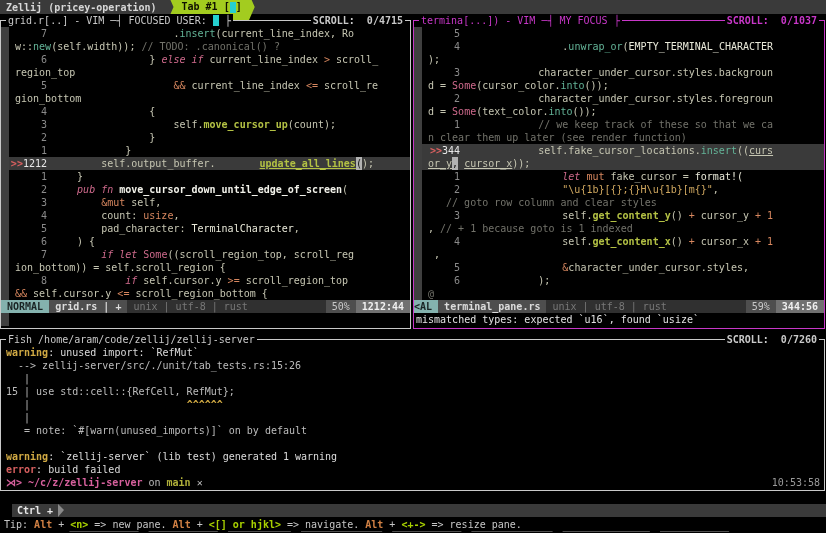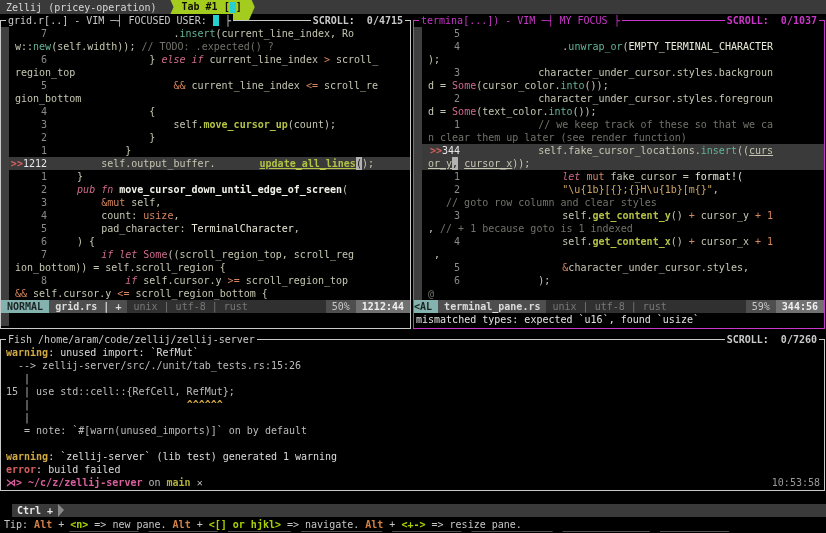--- a/index.html
+++ b/index.html
@@ -1,21 +1,21 @@
 <!DOCTYPE html>
 <html style="--topbar_bg: #3a3a3a; --tab_green: #a3cc1f; --cursor_cyan: #26d0d0; --focus_magenta: #c837c8; --frame_gray: #c9c9c9; --mode_teal: #84b2ae; --status_seg: #4e4e4e; --status_mid: #303030; --status_pos: #717171; --hl_line: #3a3a3a; --gutter: #3f3f3f; --warn_yellow: #d0a943; --error_red: #d75f5f; --prompt_pink: #d7609d; --branch_olive: #b0b03a; --keybar_seg: #9e9e9e; --key_letter: #a0561d; --alt_orange: #d08044; --tip_key_green: #a8d000; --syn_keyword: #cf6a8c; --syn_orange: #d7875f; --syn_green: #63b397; --syn_fn_yellow: #b3c144; --syn_string: #cfa75f; --syn_comment: #73736b; --syn_text: #c6c6b2; --syn_bright: #eaeada; --caret_yellow: #d0a943;"><head>
 <meta charset="utf-8">
 <style>
   html,body{margin:0;padding:0;background:#000;}
   #screen{position:relative;width:826px;height:533px;background:#000;overflow:hidden;
     font-family:"DejaVu Sans Mono","Liberation Mono",monospace;font-size:10px;line-height:13px;}
   
   #topbar{position:absolute;left:0;top:0;width:826px;height:14px;background:var(--topbar_bg);
     display:flex;align-items:center;white-space:pre;}
-  .session{color:#d8d8d8;font-weight:normal;padding:0 8px 0 6px;}
+  .session{color:#d8d8d8;font-weight:bold;padding:0 8px 0 6px;}
   .tabseg{background:var(--tab_green);color:#101000;font-weight:bold;height:32px;line-height:14px;
     padding:0 13px 0 15px;margin-left:2px;display:flex;align-items:center;white-space:pre;
     clip-path:polygon(0 0,calc(100% - 7px) 0,100% 50%,calc(100% - 7px) 100%,0 100%,7px 50%);}
   .cblock{display:inline-block;width:6px;height:11px;background:var(--cursor_cyan);vertical-align:-2px;}
   
   .pane{position:absolute;background:#000;border:1px solid var(--frame_gray);}
   .pane.magenta{border-color:var(--focus_magenta);}
   .ptitle{position:absolute;top:-7px;left:5px;background:#000;padding:0 2px;white-space:pre;color:var(--frame_gray);}
   .magenta .ptitle{color:var(--focus_magenta);}
   .pscroll{position:absolute;top:-7px;right:5px;background:#000;padding:0 2px;white-space:pre;color:var(--frame_gray);font-weight:bold;}
@@ -77,21 +77,21 @@
     <span class="session">Zellij (pricey-operation)</span>
     <span class="tabseg"><span>Tab #1</span><span> [</span><span class="cblock"></span><span>]</span></span>
   </div>
 
   <div class="pane" id="pane-left" style="left:0;top:20px;width:409px;height:307px;">
     <div class="ptitle"><span>grid.r[..] - VIM ─┤ FOCUSED USER: </span><span class="cblock"></span><span> ├</span></div>
     <div class="pscroll">SCROLL:  0/4715</div>
     <div class="pbody">
       <div>
           <div class="row"><span class="sign"></span><span class="num">7</span><span class="d">                    .</span><span class="g">insert</span><span class="d">(current_line_index, Ro</span></div>
-          <div class="row"><span class="sign"></span><span class="contpad"></span><span class="d">w::</span><span class="g">new</span><span class="d">(self.width)); </span><span class="c">// TODO: .expected() ?</span></div>
+          <div class="row"><span class="sign"></span><span class="contpad"></span><span class="d">w::</span><span class="g">new</span><span class="d">(self.width)); </span><span class="c">// TODO: .canonical() ?</span></div>
           <div class="row"><span class="sign"></span><span class="num">6</span><span class="d">                } </span><span class="k">else if</span><span class="d"> current_line_index </span><span class="o">&gt;</span><span class="d"> scroll_</span></div>
           <div class="row"><span class="sign"></span><span class="contpad"></span><span class="d">region_top</span></div>
           <div class="row"><span class="sign"></span><span class="num">5</span><span class="d">                    </span><span class="o">&amp;&amp;</span><span class="d"> current_line_index </span><span class="o">&lt;=</span><span class="d"> scroll_re</span></div>
           <div class="row"><span class="sign"></span><span class="contpad"></span><span class="d">gion_bottom</span></div>
           <div class="row"><span class="sign"></span><span class="num">4</span><span class="d">                {</span></div>
           <div class="row"><span class="sign"></span><span class="num">3</span><span class="d">                    self.</span><span class="y">move_cursor_up</span><span class="d">(count);</span></div>
           <div class="row"><span class="sign"></span><span class="num">2</span><span class="d">                }</span></div>
           <div class="row"><span class="sign"></span><span class="num">1</span><span class="d">            }</span></div>
           <div class="row hl"><span class="sign"></span><span class="num"><span class="mark">&gt;&gt;</span>1212</span><span class="d">        self.output_buffer.</span><span class="yu">update_all_lines</span><span class="b">(</span><span class="d">);</span></div>
           <div class="row"><span class="sign"></span><span class="num">1</span><span class="d">    }</span></div>

